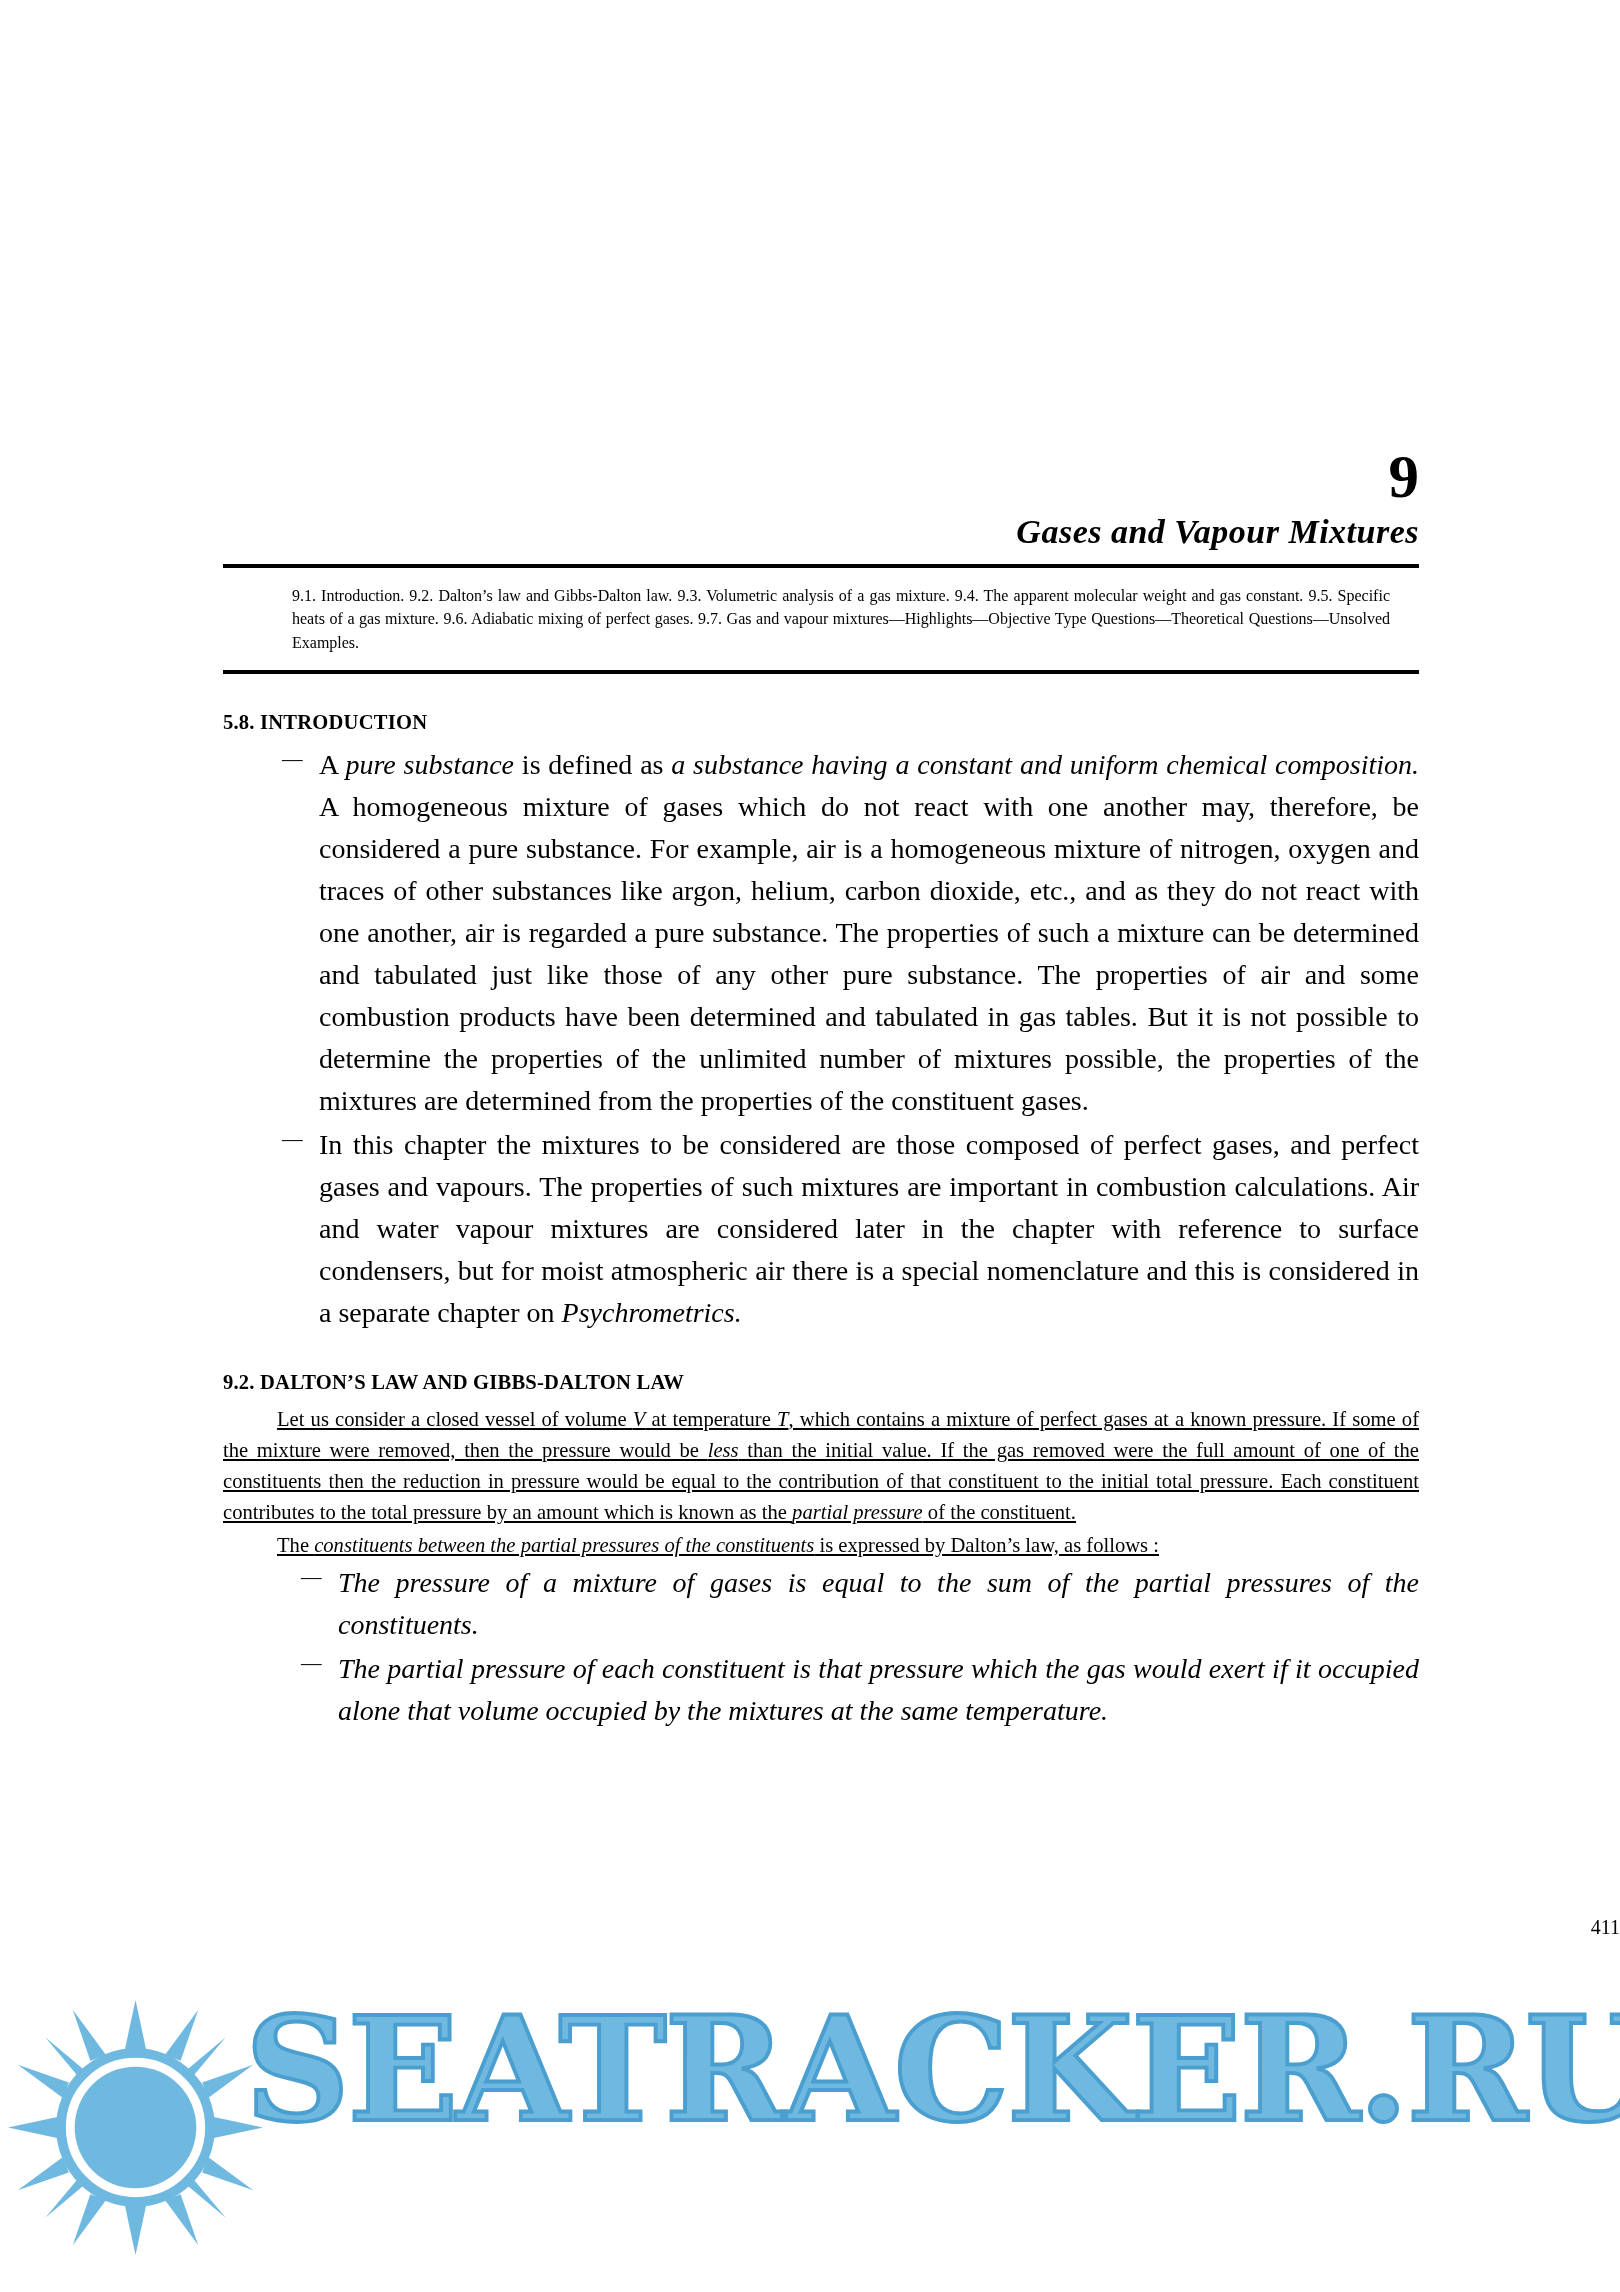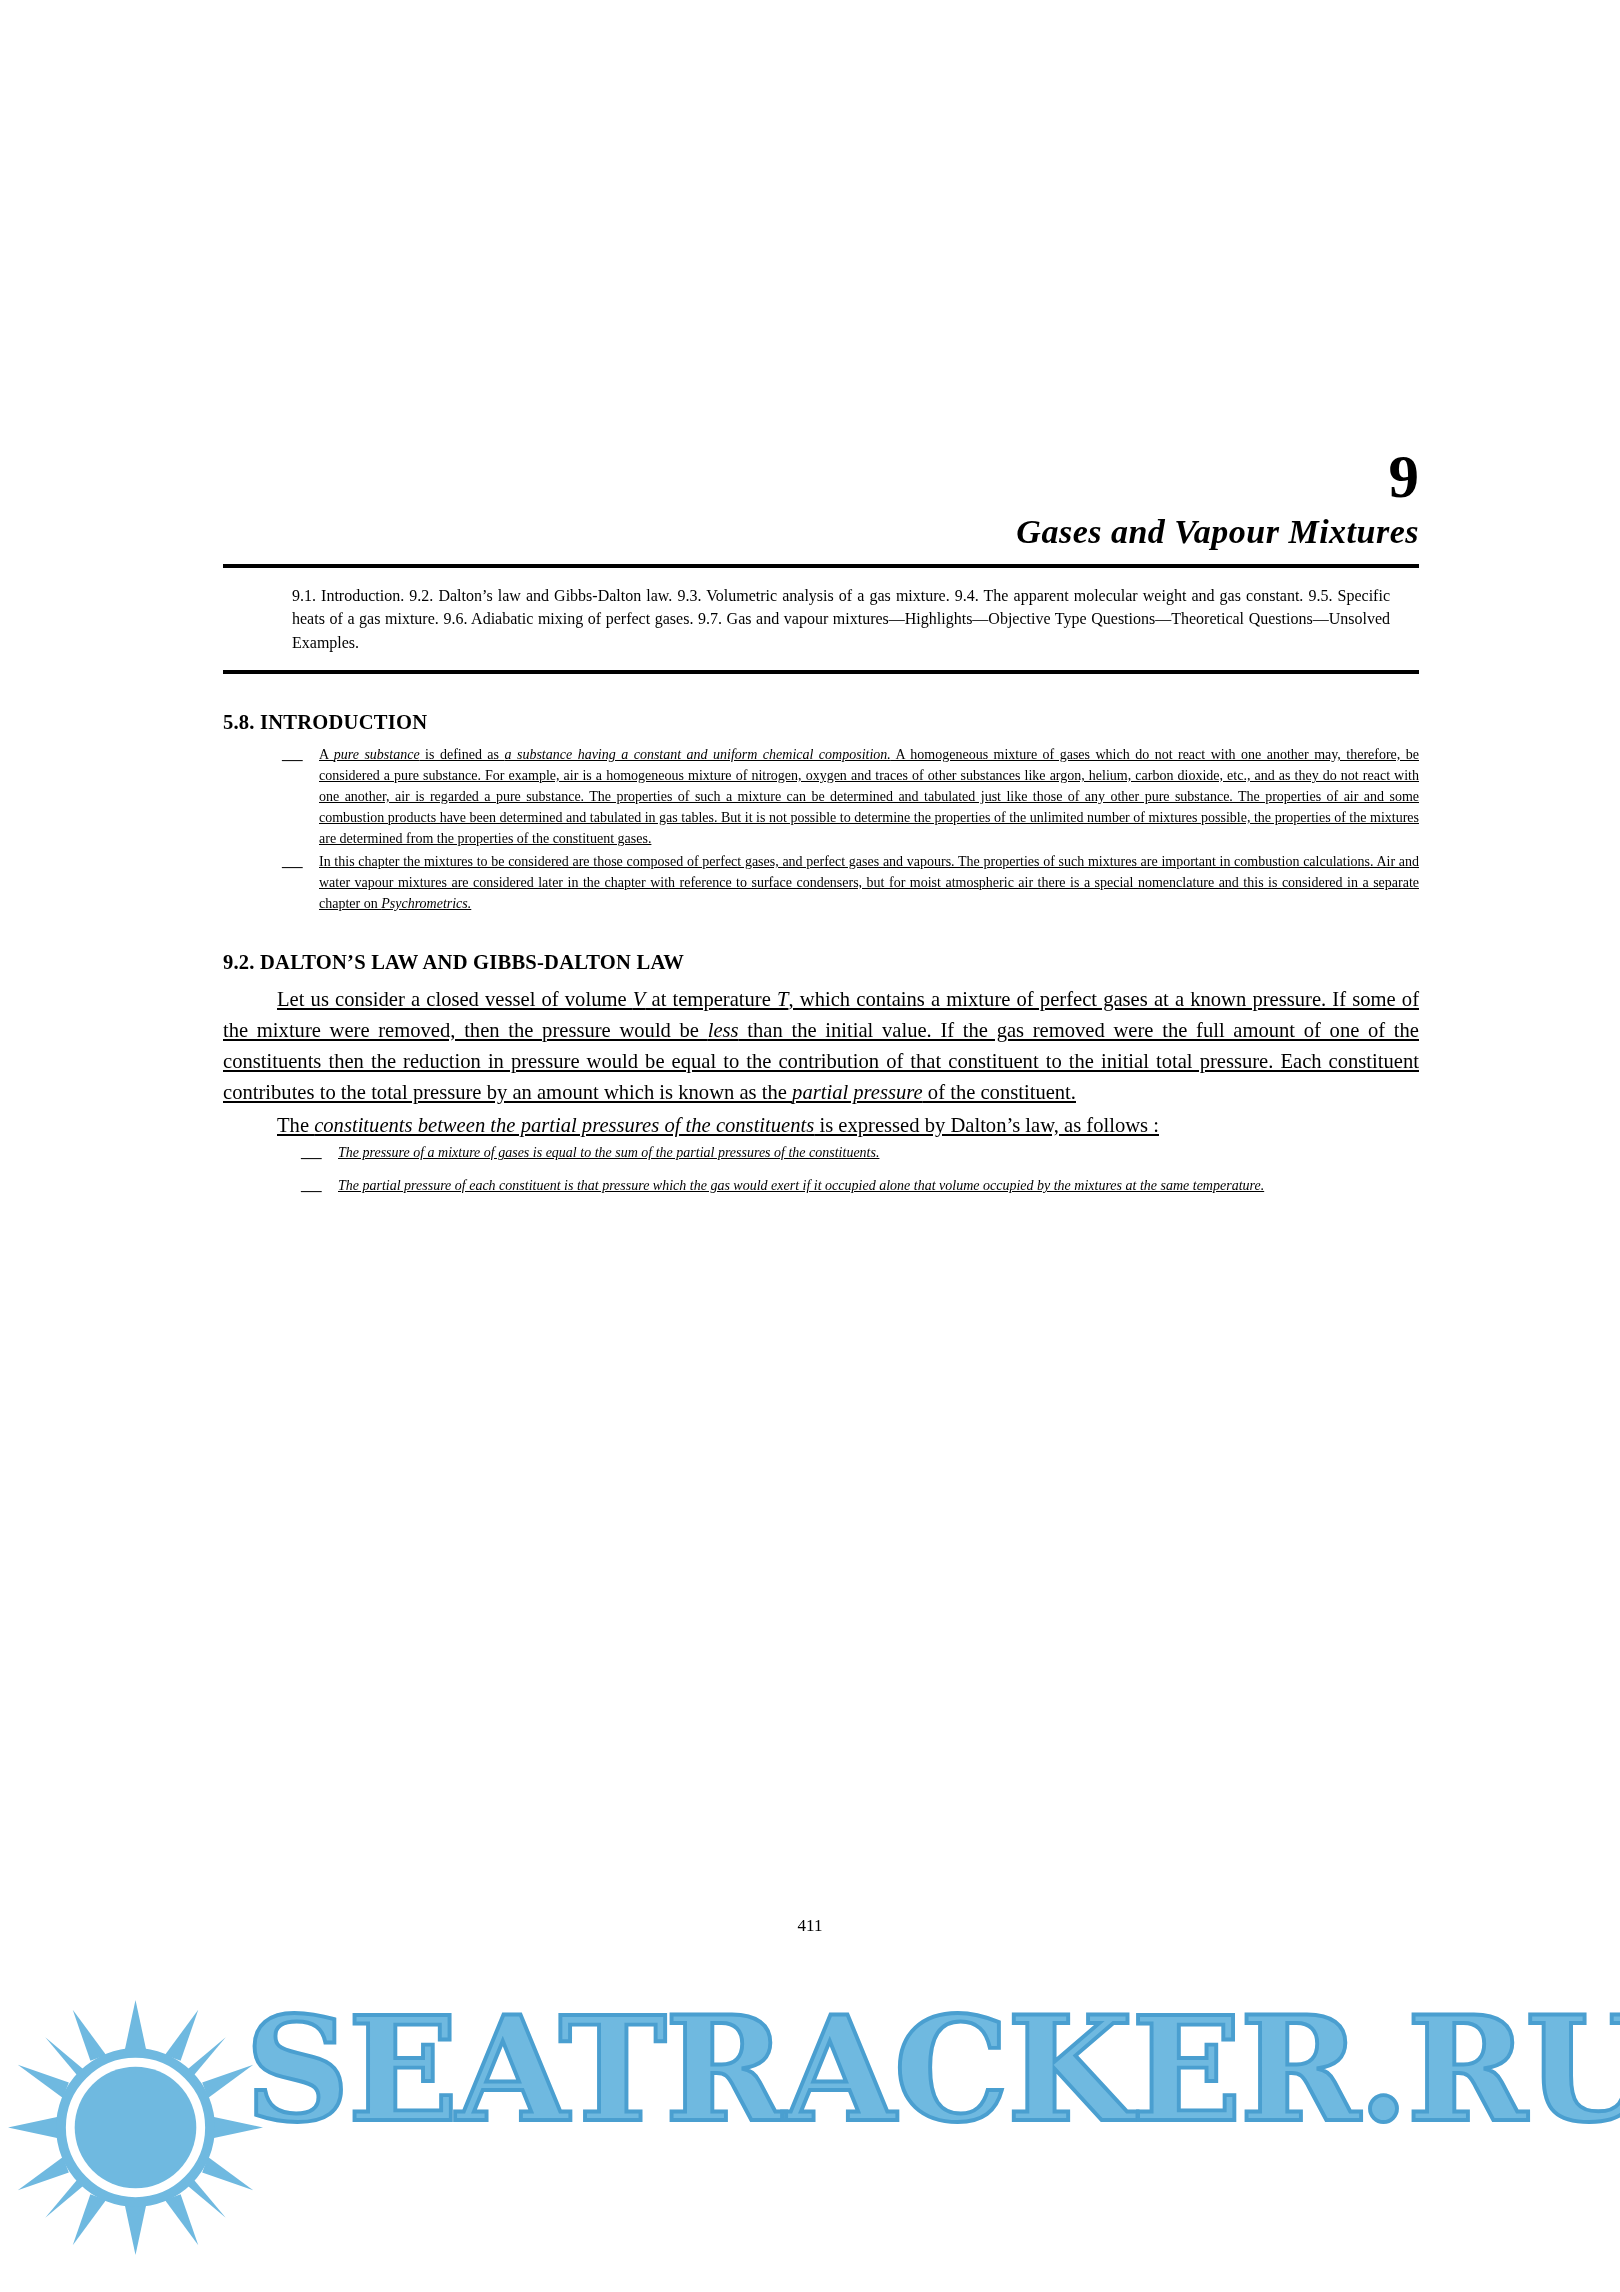--- a/index.html
+++ b/index.html
@@ -96,36 +96,35 @@
     padding-left: 59px;
   }
   .bullet-dash {
     width: 37px;
     flex: 0 0 37px;
     font-size: 20.6px;
     line-height: 1.5;
   }
   .bullet-body {
     flex: 1;
-    font-size: 14px;
+    font-size: 28px;
     line-height: 1.5;
     text-align: justify;
-    text-decoration: underline;
   }
   .bullet-item.deep {
     padding-left: 78px;
   }
   em { font-style: italic; }
   .page-number {
     position: absolute;
     left: 0;
     top: 1916px;
     width: 1620px;
-    text-align: center;
-    font-size: 17px;
+    text-align: right;
+    font-size: 20px;
     font-family: "Liberation Serif", serif;
   }
   
   .watermark {
     position: absolute;
     left: 0px;
     top: 1985px;
     width: 1620px;
     height: 309px;
     overflow: hidden;

